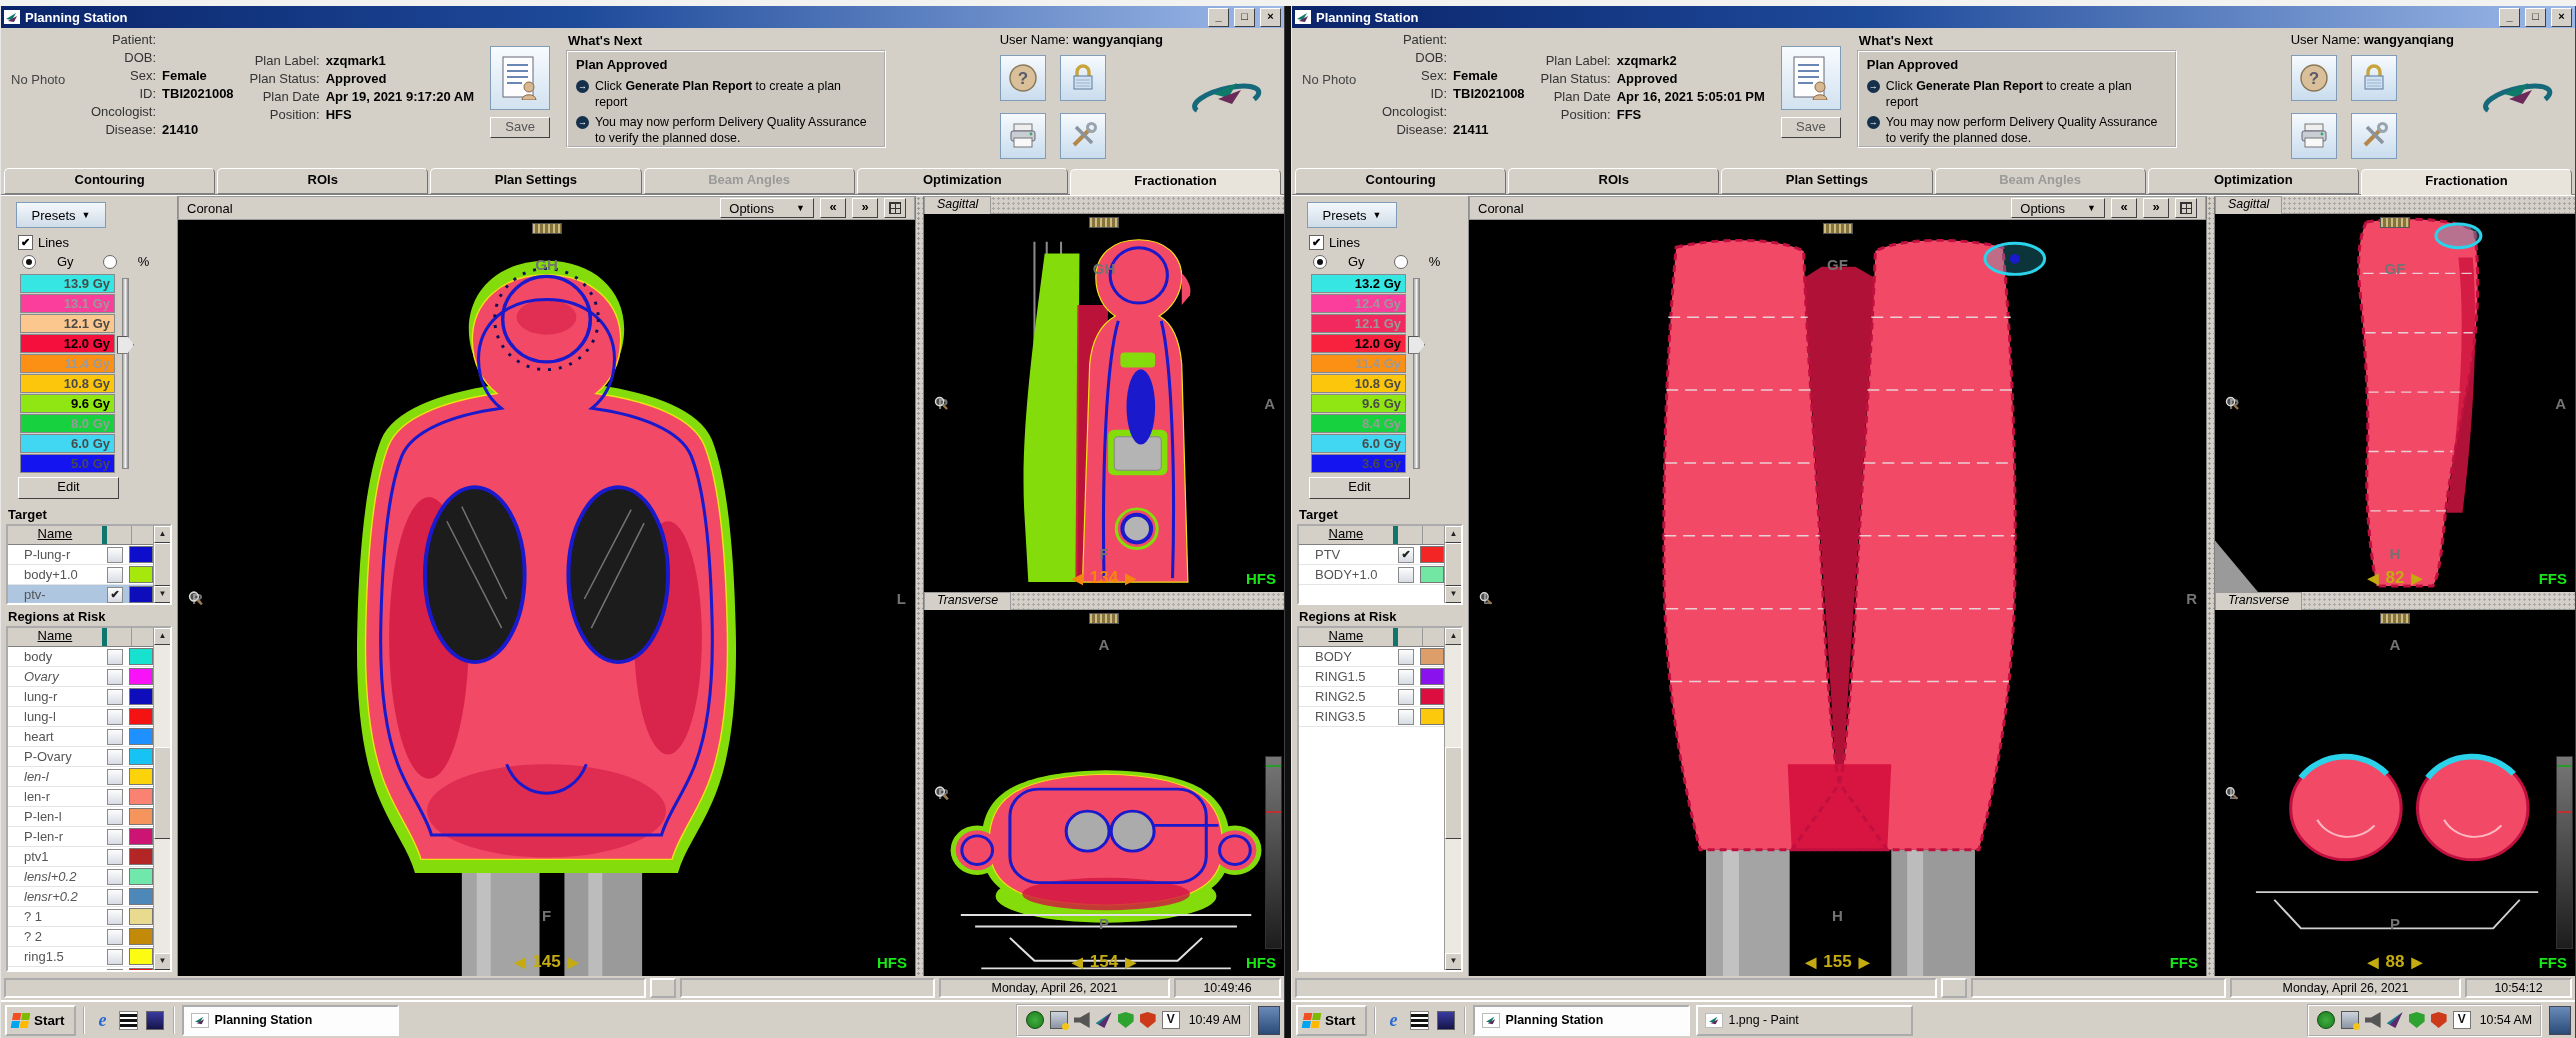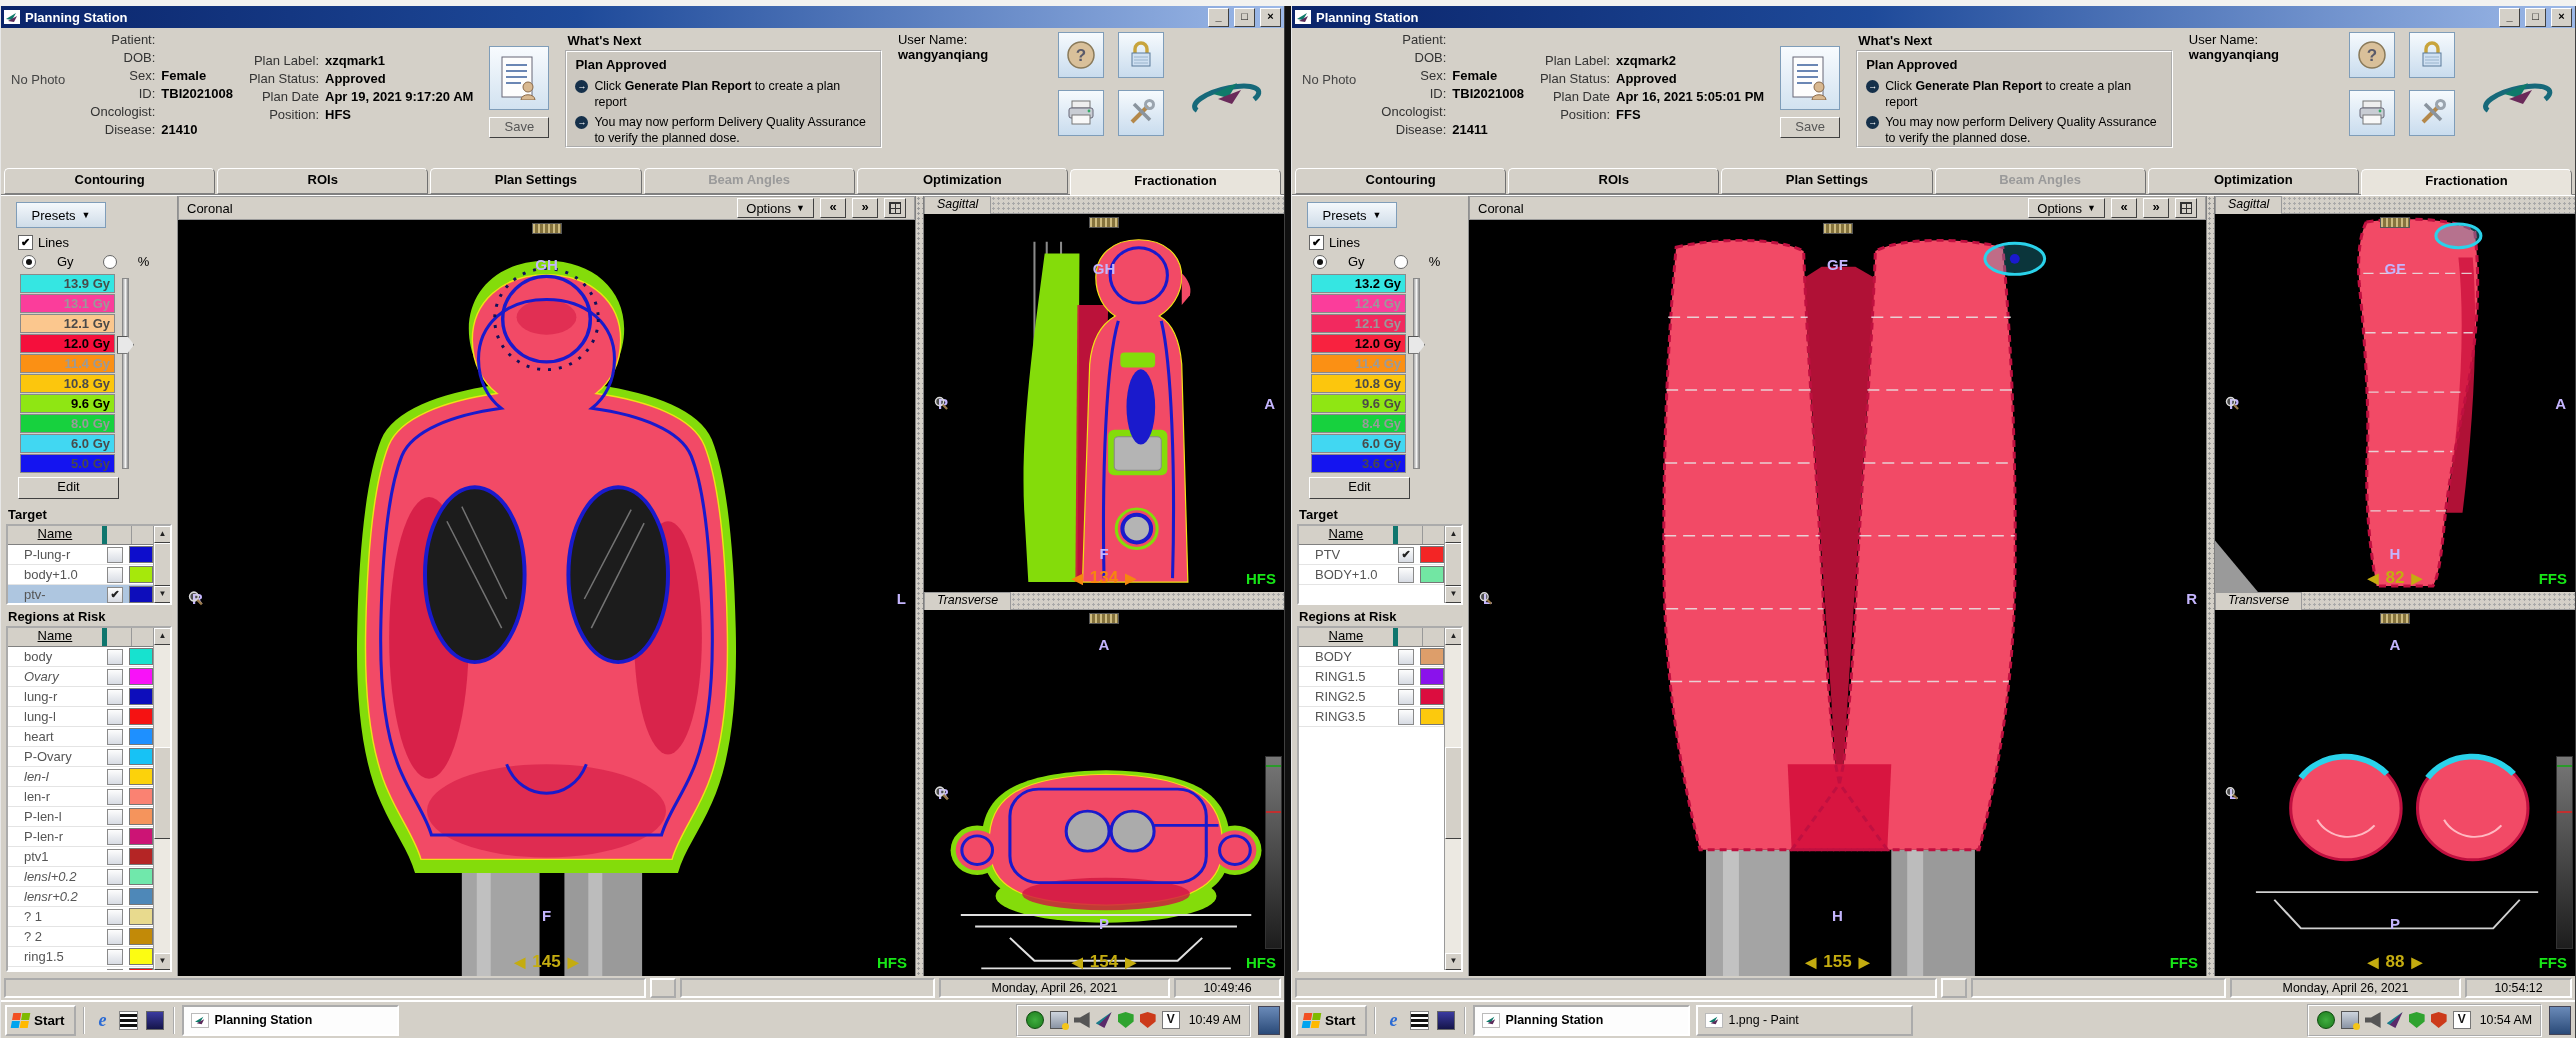--- a/index.html
+++ b/index.html
@@ -22,21 +22,21 @@
   .report-col{display:flex;flex-direction:column;align-items:center;margin-top:14px;}
   .report-btn{width:58px;height:62px;background:linear-gradient(#f8fbfe,#d2e2f0);border:1px solid #7f9db9;display:flex;align-items:center;justify-content:center;}
   .save-btn{width:58px;height:19px;margin-top:7px;background:#d4d0c8;border:1px solid;border-color:#fff #404040 #404040 #fff;color:#555;text-align:center;line-height:17px;}
   .wn-col{width:320px;}
   .wn-title{font-weight:bold;margin:1px 0 2px 2px;}
   .wn-box{border:2px groove #fff;background:#ccc8c0;padding:5px 8px;height:98px;box-sizing:border-box;}
   .wn-head{font-weight:bold;margin-bottom:7px;}
   .wn-item{display:flex;gap:6px;font-size:12.4px;margin-bottom:5px;line-height:1.25;}
   .wn-bullet{width:13px;height:13px;border-radius:50%;background:#15304a;color:#fff;font-size:9px;line-height:13px;text-align:center;flex:none;margin-top:1px;}
   .uright{margin-left:auto;display:flex;gap:14px;}
-  .ucol{display:flex;flex-direction:row;}
+  .ucol{display:flex;flex-direction:column;}
   .uname{margin:0 0 8px 0;}
   .uname b{font-weight:bold;}
   .icon-grid{display:grid;grid-template-columns:46px 46px;grid-template-rows:46px 46px;gap:12px 14px;}
   .icon-btn{background:linear-gradient(#f6fafd,#c9dcee);border:1px solid #7f9db9;display:flex;align-items:center;justify-content:center;}
   .logo-box{width:97px;display:flex;align-items:center;justify-content:center;}
   
   .tabs{height:26px;flex:none;display:flex;gap:2px;padding:3px 3px 0 3px;border-bottom:1px solid #808080;}
   .tab{flex:1;text-align:center;font-weight:bold;background:#d4d0c8;border:1px solid;border-color:#fff #707070 #808080 #fff;border-radius:5px 5px 0 0;padding-top:3px;cursor:default;}
   .tab.active{background:#e8e4dc;border-bottom-color:#e8e4dc;position:relative;top:1px;}
   .tab.disabled{color:#9a9a9a;}
@@ -73,32 +73,32 @@
   .lcb{width:14px;height:14px;background:linear-gradient(#fdfdfd,#d8dce4);border:1px solid #8a8a8a;font-size:11px;line-height:13px;text-align:center;font-weight:bold;color:#222;}
   .lcolor{width:24px;height:17px;border:1px solid #777;box-sizing:border-box;}
   .vscroll{position:absolute;right:0;top:0;bottom:0;width:16px;background:#ece9e2;border-left:1px solid #999;}
   .varrow{position:absolute;left:0;width:15px;height:15px;background:#d4d0c8;border:1px solid;border-color:#fff #404040 #404040 #fff;font-size:8px;text-align:center;line-height:14px;color:#222;}
   .varrow.up{top:0;} .varrow.down{bottom:0;}
   .vthumb{position:absolute;left:0;width:15px;background:#d4d0c8;border:1px solid;border-color:#fff #404040 #404040 #fff;}
   
   .main{flex:1;display:flex;flex-direction:column;min-width:0;}
   .vp-title{height:22px;flex:none;display:flex;align-items:center;padding:0 8px;background:#d4d0c8;border:1px solid #9a9a9a;gap:6px;}
   .vp-title .vname{flex:1;}
-  .opt-btn{height:18px;padding:0 8px;background:#d4d0c8;border:1px solid;border-color:#fff #404040 #404040 #fff;display:flex;align-items:center;gap:5px;}
+  .opt-btn{height:18px;padding:0 8px;background:#d4d0c8;border:1px solid;border-color:#fff #404040 #404040 #fff;display:flex;align-items:center;gap:22px;}
   .nav-btn{width:24px;height:18px;background:#d4d0c8;border:1px solid;border-color:#fff #404040 #404040 #fff;text-align:center;line-height:16px;font-weight:bold;}
   .grid-btn{width:20px;height:18px;background:#d4d0c8;border:1px solid;border-color:#fff #404040 #404040 #fff;display:flex;align-items:center;justify-content:center;}
   .grid-glyph{width:10px;height:10px;border:1px solid #333;background:linear-gradient(90deg,#333 1px,transparent 1px),linear-gradient(#333 1px,transparent 1px);background-size:5px 5px;}
   .vp-canvas{flex:1;background:#000;position:relative;overflow:hidden;}
   .vp-canvas svg{position:absolute;inset:0;width:100%;height:100%;}
   .splitter{width:7px;flex:none;background-color:#d4d0c8;background-image:radial-gradient(#9a9a9a 1px,transparent 1.3px);background-size:5px 5px;border-left:1px solid #808080;border-right:1px solid #808080;}
   .rcol{width:360px;flex:none;display:flex;flex-direction:column;}
   .panel-title{height:18px;flex:none;display:flex;background:#d4d0c8;font-style:italic;}
   .panel-title .plbl{padding:0 12px;border:1px solid #9a9a9a;border-bottom:none;font-size:12.4px;background:#d4d0c8;}
   .panel-title .pdots{flex:1;background-image:radial-gradient(#a8a8a8 1px,transparent 1.3px);background-size:5px 5px;border-bottom:1px solid #9a9a9a;}
-  .hud{position:absolute;color:#c4b5fd;font-weight:bold;font-size:15px;}
+  .hud{position:absolute;color:#737373;font-weight:bold;font-size:15px;}
   .hud.htop{top:36px;left:50%;transform:translateX(-50%);}
   .hud.htop.sag{top:46px;} .hud.htop.trv{top:26px;}
   .hud.hleft{left:10px;top:50%;transform:translateY(-50%);display:flex;align-items:center;gap:4px;}
   .hud.hright{right:9px;top:50%;transform:translateY(-50%);}
   .hud.hbot{bottom:52px;left:50%;transform:translateX(-50%);}
   .hud.hbot.sag{bottom:30px;} .hud.hbot.trv{bottom:44px;}
   .orient{position:absolute;right:8px;bottom:5px;color:#17e617;font-weight:bold;font-size:15px;}
   .slice{position:absolute;bottom:4px;left:50%;transform:translateX(-50%);font-weight:bold;font-size:17px;display:flex;gap:7px;align-items:center;}
   .slice .arr{font-size:14px;}
   .ruler-icon{position:absolute;top:3px;left:50%;transform:translateX(-50%);width:28px;height:9px;border:1px solid #555;background:repeating-linear-gradient(90deg,#cdbb80 0 2px,#86743e 2px 5px);}

